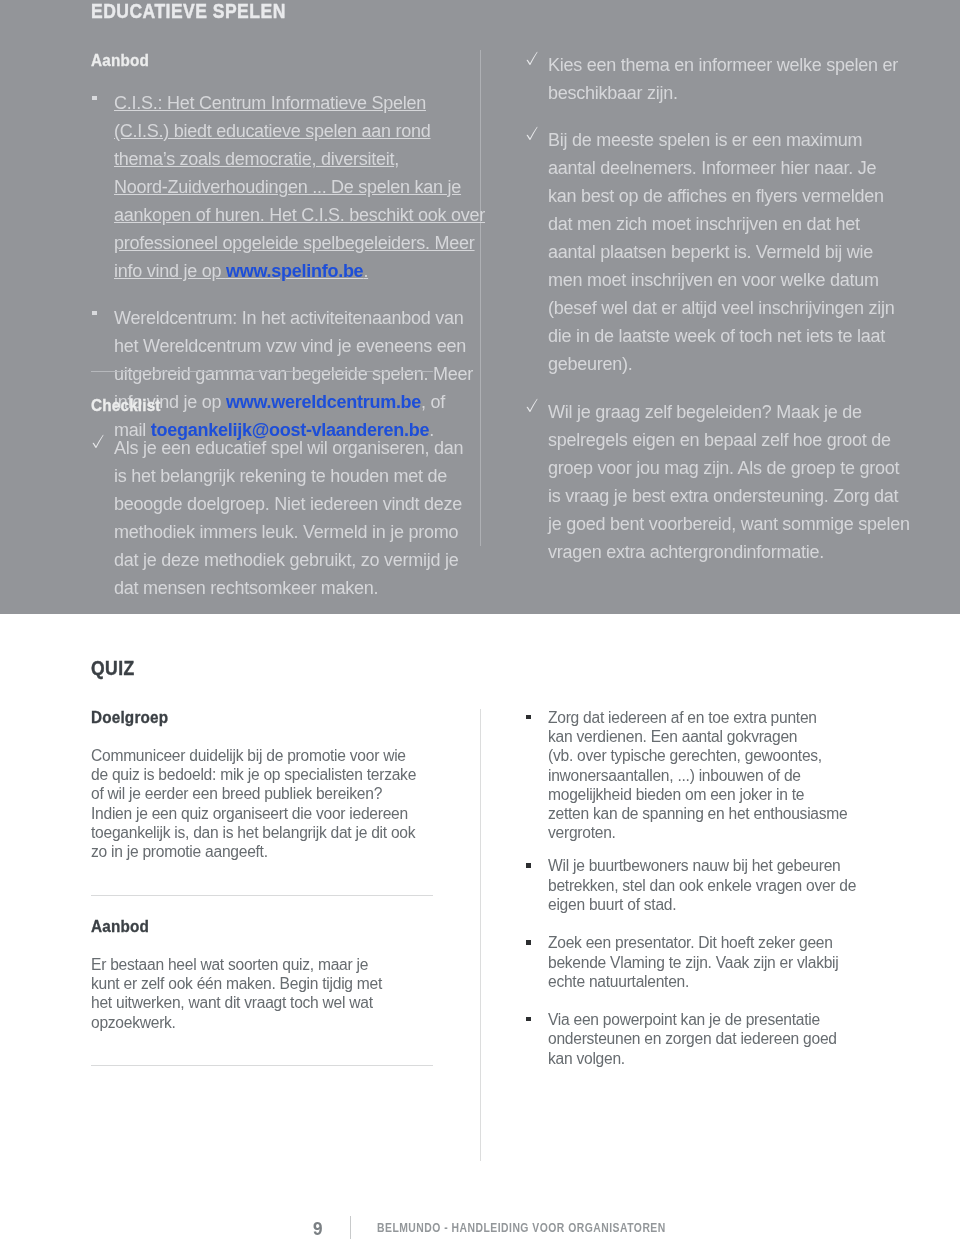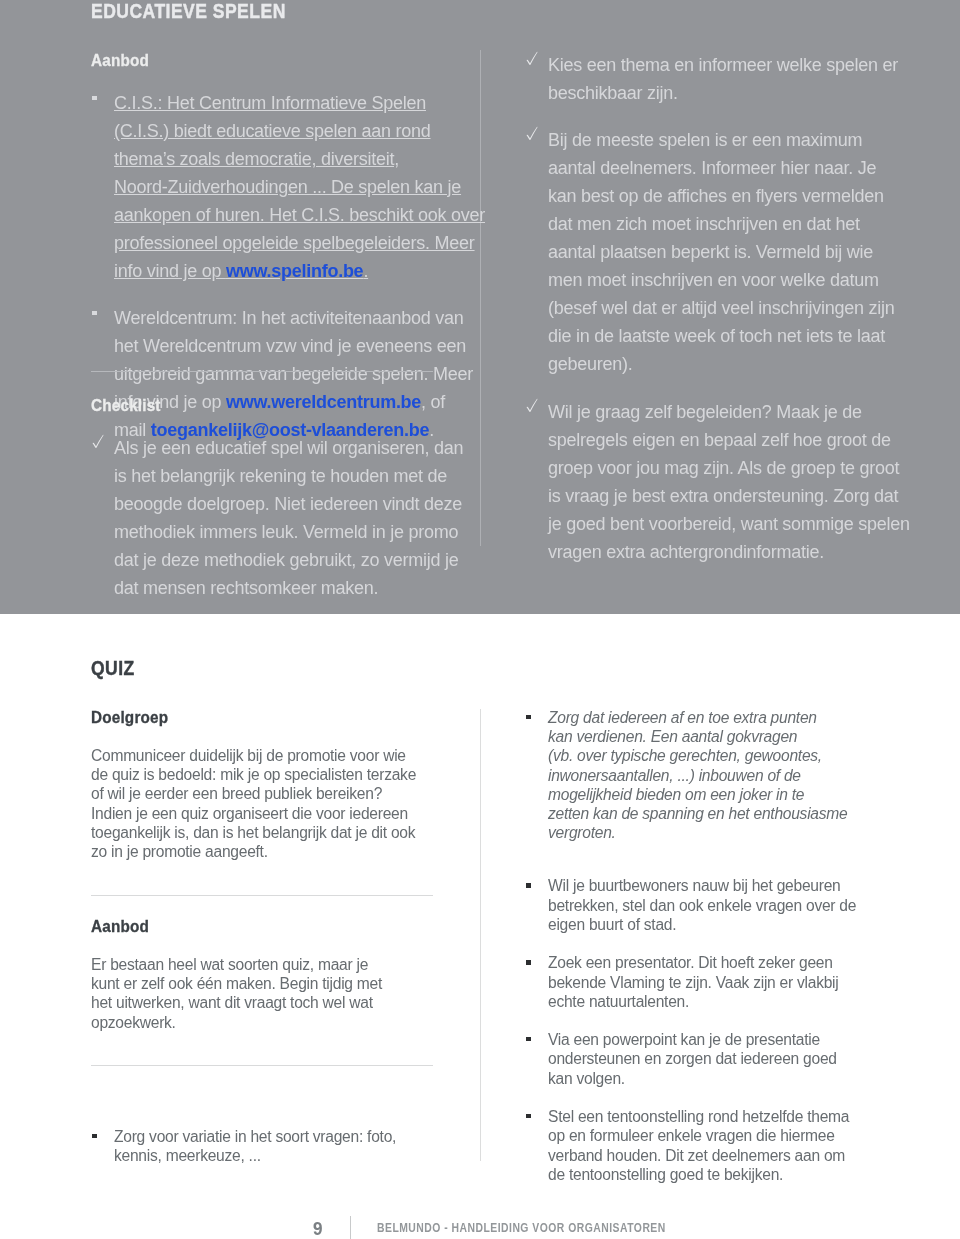--- a/index.html
+++ b/index.html
@@ -243,30 +243,23 @@
 kunt er zelf ook één maken. Begin tijdig met
 het uitwerken, want dit vraagt toch wel wat
 opzoekwerk.</p>
   </div>
 
   <div class="col-left" style="top:1065px;">
     <hr class="hr-white">
   </div>
 
 
-  <div class="col-left" style="top:1127px;">
-    <div class="li body-d">
-      <span class="bullet"></span>
-      <span class="txt">Zorg voor variatie in het soort vragen: foto,
-kennis, meerkeuze, ...</span>
-    </div>
-  </div>
 
   <div class="col-right" style="top:708px;">
-    <div class="li body-d" style="margin-bottom:34px;font-style:italic;">
+    <div class="li body-d" style="margin-bottom:14px;">
       <span class="bullet"></span>
       <span class="txt">Zorg dat iedereen af en toe extra punten
 kan verdienen. Een aantal gokvragen
 (vb. over typische gerechten, gewoontes,
 inwonersaantallen, ...) inbouwen of de
 mogelijkheid bieden om een joker in te
 zetten kan de spanning en het enthousiasme
 vergroten.</span>
     </div>
     <div class="li body-d" style="margin-bottom:19.3px;">
@@ -280,27 +273,20 @@
       <span class="txt">Zoek een presentator. Dit hoeft zeker geen
 bekende Vlaming te zijn. Vaak zijn er vlakbij
 echte natuurtalenten.</span>
     </div>
     <div class="li body-d" style="margin-bottom:19.3px;">
       <span class="bullet"></span>
       <span class="txt">Via een powerpoint kan je de presentatie
 ondersteunen en zorgen dat iedereen goed
 kan volgen.</span>
     </div>
-    <div class="li body-d">
-      <span class="bullet"></span>
-      <span class="txt">Stel een tentoonstelling rond hetzelfde thema
-op en formuleer enkele vragen die hiermee
-verband houden. Dit zet deelnemers aan om
-de tentoonstelling goed te bekijken.</span>
-    </div>
   </div>
 
   <div class="footer">
     <span class="pageno">9</span>
     <span class="fdiv"></span>
     <span class="ftext">BELMUNDO - HANDLEIDING VOOR ORGANISATOREN</span>
   </div>
 </div>
 
 </body></html>

